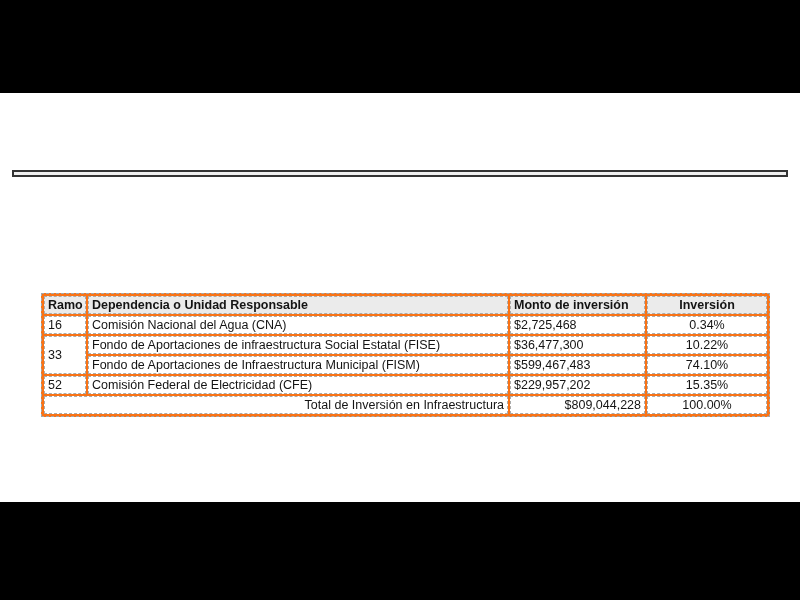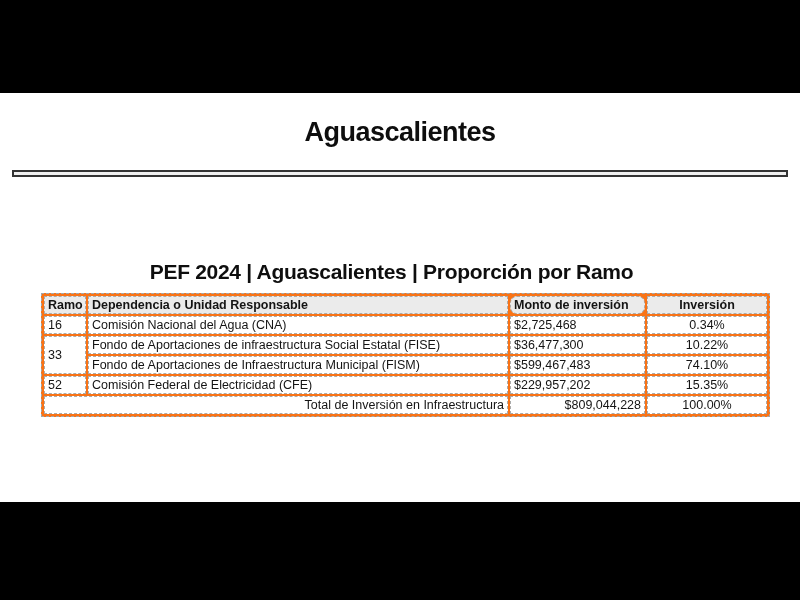--- a/index.html
+++ b/index.html
@@ -32,41 +32,39 @@
   }
   table.budget td, table.budget th{
     border:1px dashed #ababab;
     padding:1px 3px;height:14px;line-height:14px;
     white-space:nowrap;overflow:hidden;
     font-weight:normal;background:#ffffff;
   }
   table.budget th{background:#ebebeb;font-weight:bold;}
   th.h-ramo{text-align:center;}
   th.h-dep{text-align:left;}
-  th.h-monto{text-align:left;border-radius:7px;}
+  th.h-monto{text-align:left;}
   th.h-prop{text-align:center;}
   td.c-ramo{padding-right:8px;vertical-align:middle;}
   td.c-dep{text-align:left;}
   td.c-monto{text-align:left;}
   td.c-prop{text-align:center;}
   td.t-label{text-align:right;font-weight:bold;background:#ebebeb;}
   td.t-monto{text-align:right;font-weight:bold;background:#ebebeb;}
   td.t-prop{text-align:center;background:#ffffff;}
 </style>
 </head>
 <body>
 
 <div class="stage">
   <div class="slide">
 
-    <h1 class="slide-title">Aguascalientes</h1>
 
     <div class="title-rule"></div>
 
-    <h2 class="table-title">PEF 2024 | Aguascalientes | Proporción por Ramo</h2>
 
     <div class="table-wrap">
       <table class="budget">
         <colgroup>
           <col style="width:42px">
           <col>
           <col style="width:135px">
           <col style="width:120px">
         </colgroup>
         <tbody>

